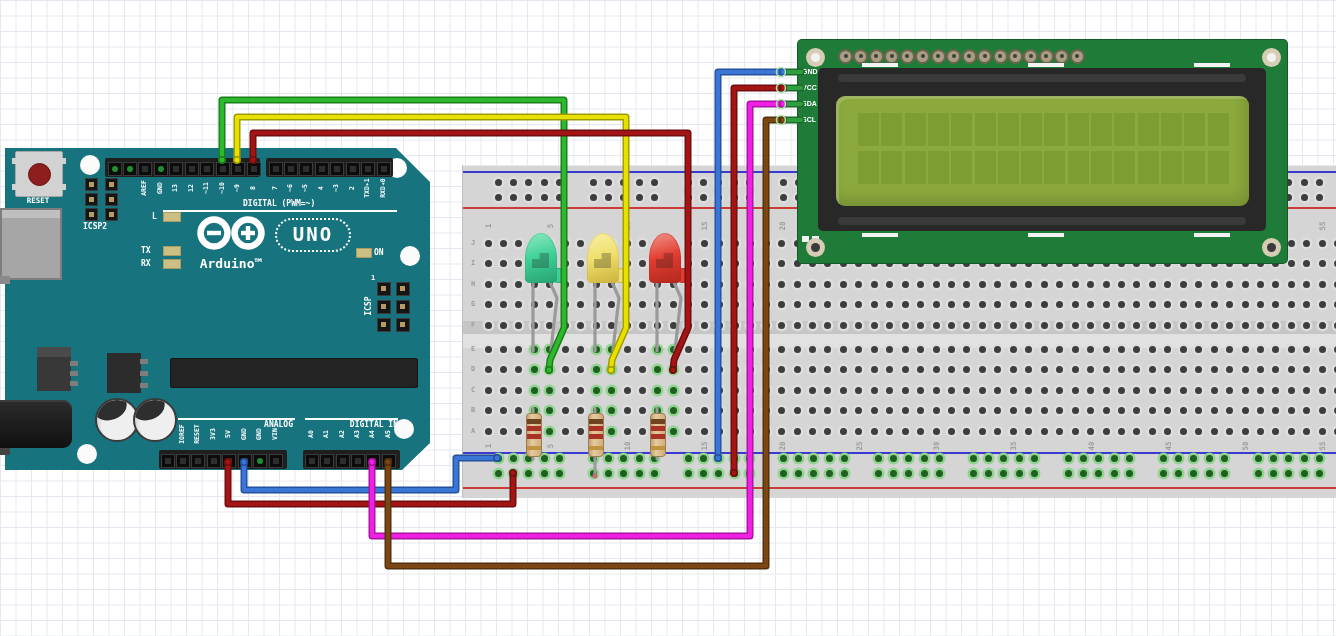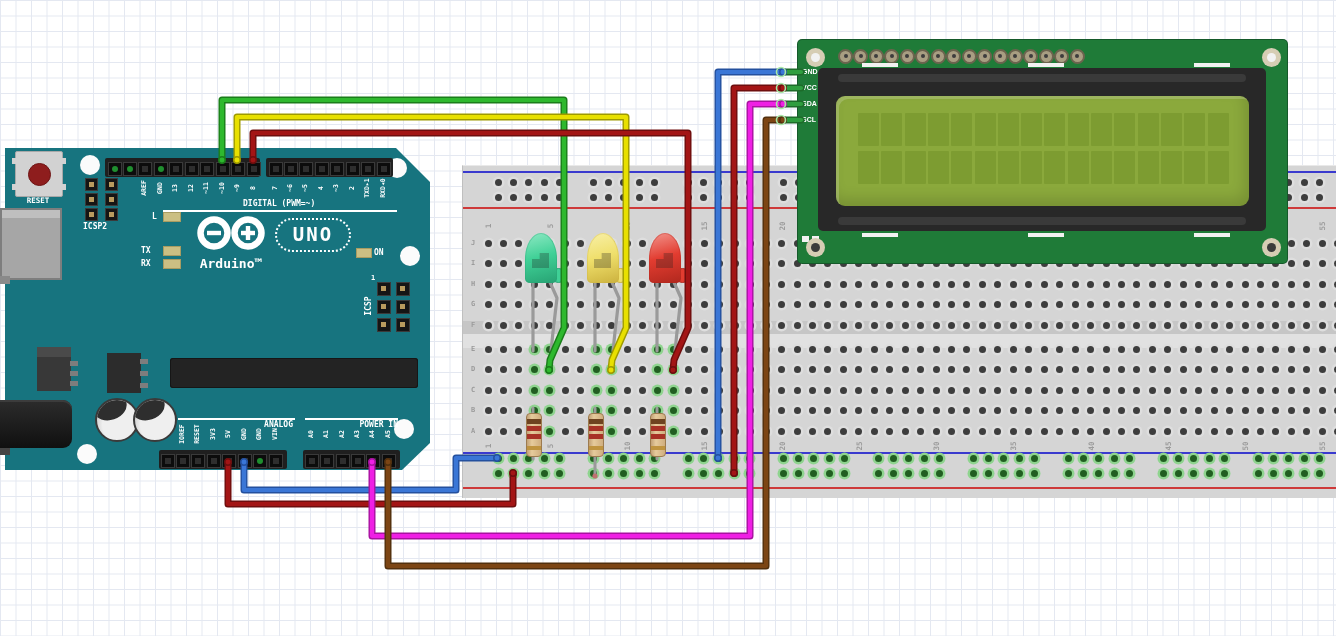--- a/index.html
+++ b/index.html
@@ -956,21 +956,21 @@
       <div class="chipleg" style="left:33px;top:24px;"></div>
       <div class="chipleg" style="left:33px;top:34px;"></div>
   </div>
 
   <div class="cap" style="left:90px;top:250px;"></div>
   <div class="cap" style="left:128px;top:250px;"></div>
 
   <div class="whiteline" style="left:173px;top:270px;width:117px;"></div>
   <div class="silk" style="left:248px;top:272px;width:40px;text-align:right;font-size:8px;font-weight:700;">ANALOG</div>
   <div class="whiteline" style="left:300px;top:270px;width:93px;"></div>
-  <div class="silk" style="left:313px;top:272px;width:80px;text-align:right;font-size:8px;font-weight:700;">POWER IN</div>
+  <div class="silk" style="left:313px;top:272px;width:80px;text-align:right;font-size:8px;font-weight:700;">DIGITAL IN</div>
 
   <div class="pinstrip" style="left:154px;top:302px;width:128px;height:19px;"></div>
   <div class="pinstrip" style="left:298px;top:302px;width:97px;height:19px;"></div>
 <div class="socket green" style="left:102.5px;top:13.5px;">
       <i></i>
     </div>
     <div class="socket green" style="left:117.95px;top:13.5px;">
       <i></i>
     </div>
     <div class="socket" style="left:133.4px;top:13.5px;">

